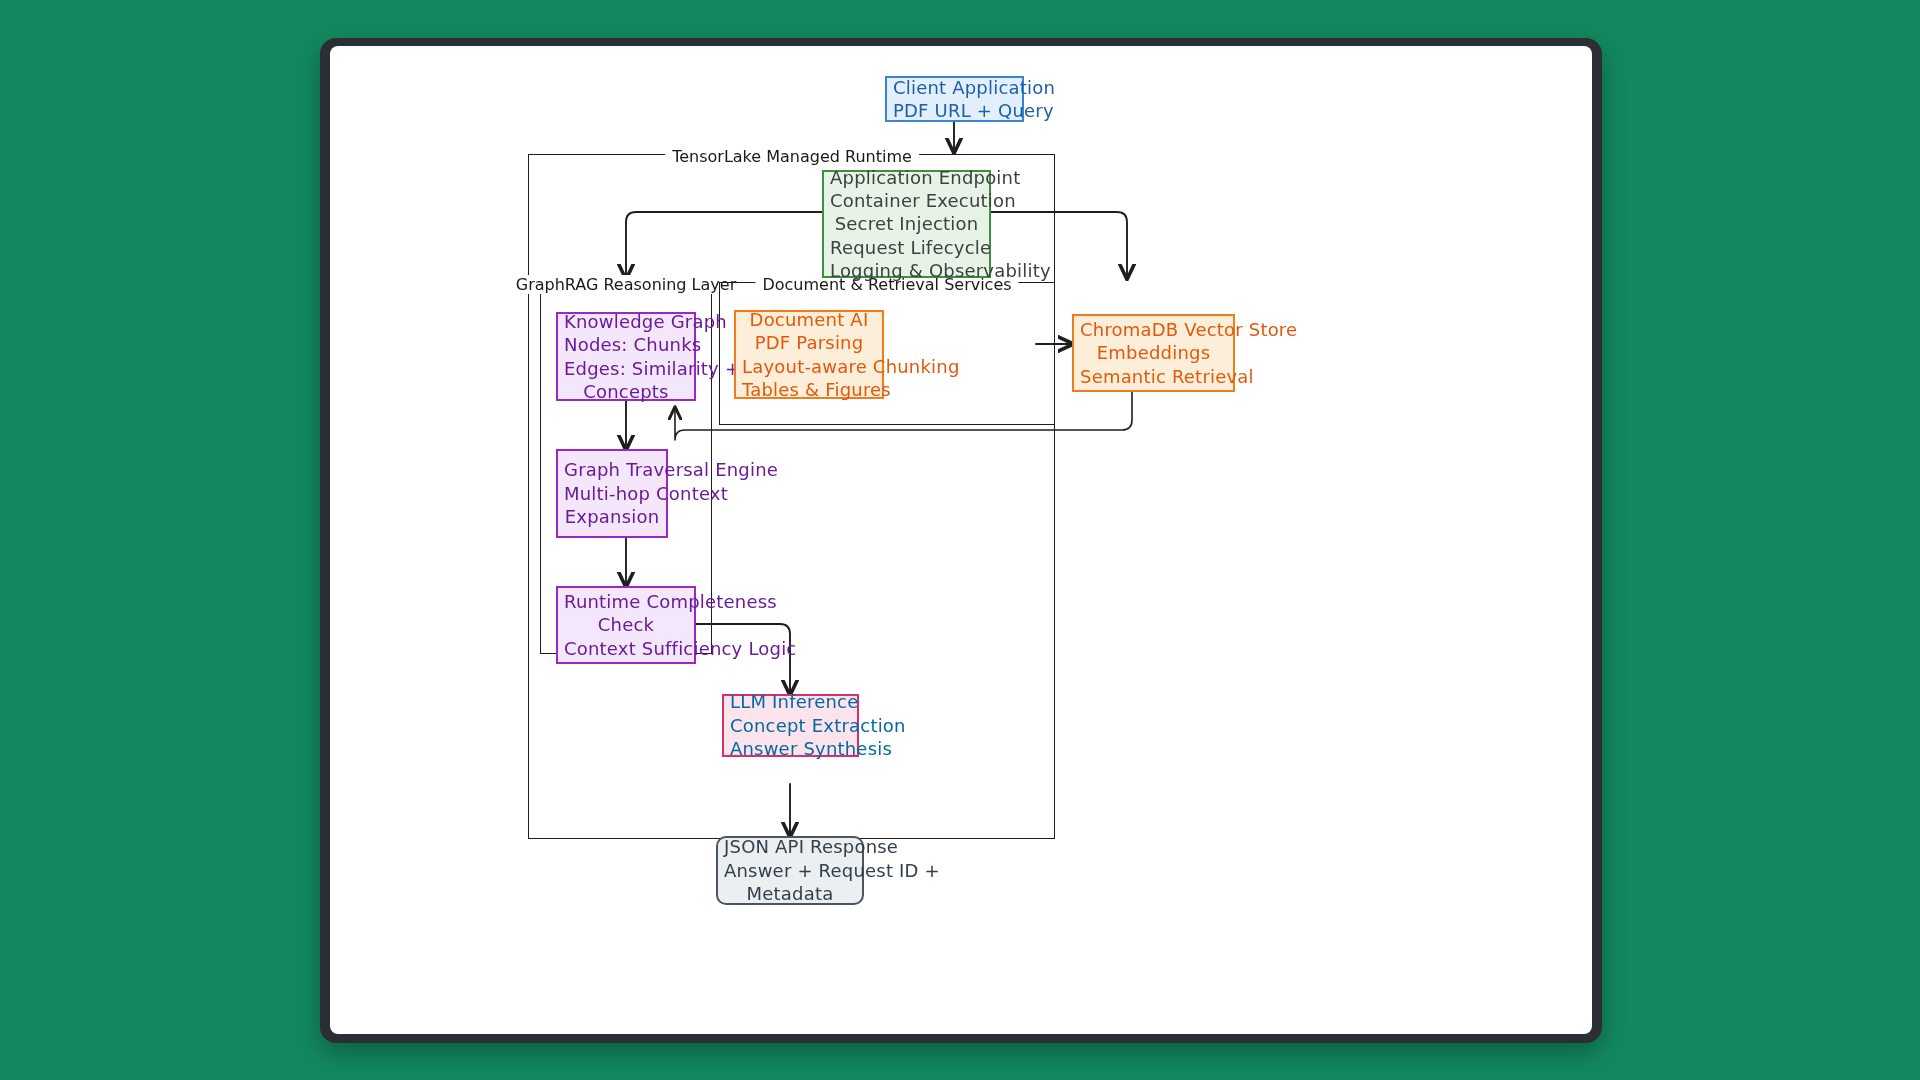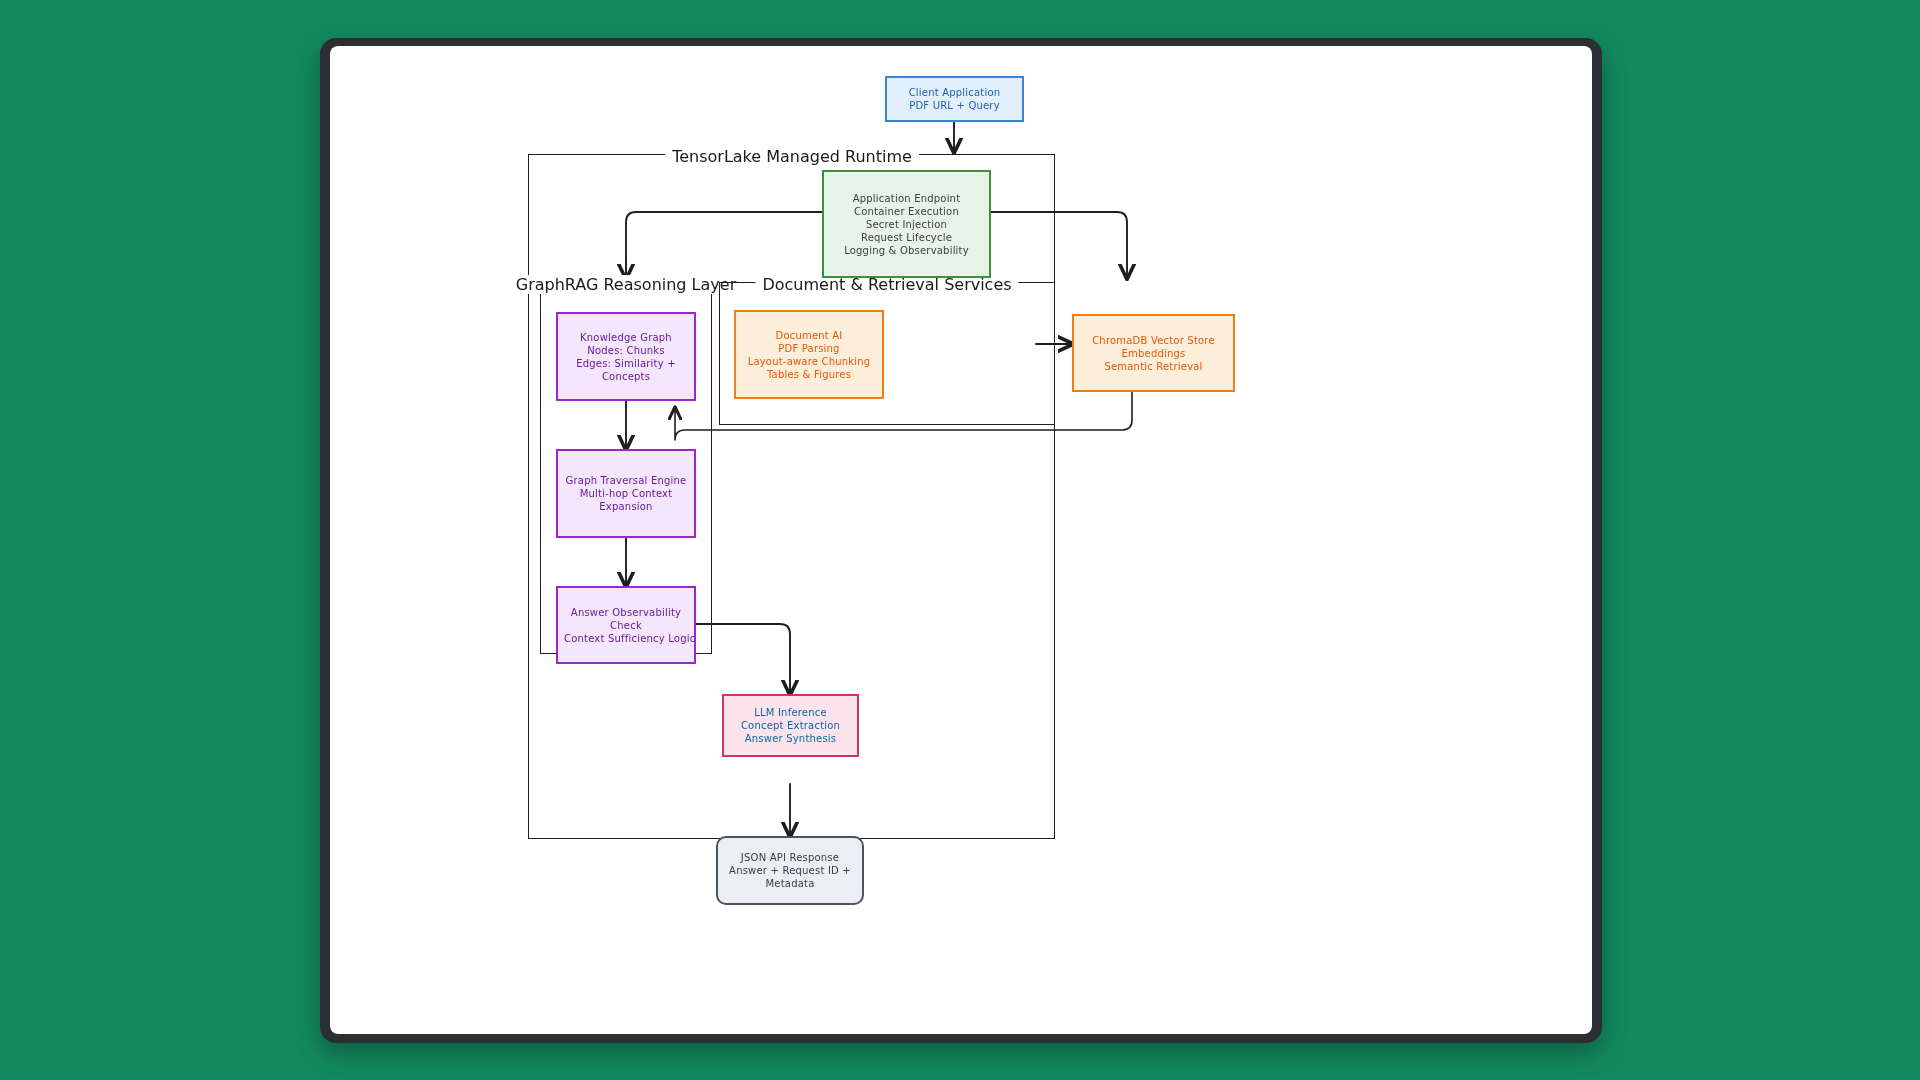--- a/index.html
+++ b/index.html
@@ -18,21 +18,21 @@
   .window-canvas{
     position:absolute;left:330px;top:46px;width:1262px;height:988px;
     background:#ffffff;border-radius:8px;overflow:hidden;
   }
 
   
   .node{
     position:absolute;box-sizing:border-box;
     display:flex;align-items:center;justify-content:center;
     text-align:center;line-height:1.30;
-    font-size:10px;letter-spacing:.2px;
+    font-size:18px;letter-spacing:.2px;
     border-width:2px;border-style:solid;
     padding:4px 6px;
   }
   .node .lines{width:100%;}
   .node .lines span{display:block;white-space:nowrap;}
 
   .n-blue  {background:#e2effc;border-color:#3a84d6;color:#1f5fa8;}
   .n-green {background:#e6f3e6;border-color:#3f8f3f;color:#404040;}
   .n-purple{background:#f4e7fb;border-color:#9b27c6;color:#6a1b9a;align-items:center;}
   .n-orange{background:#fdeed9;border-color:#f07d18;color:#e2590a;}
@@ -120,31 +120,31 @@
 
     <div class="node n-purple" style="left:226px;top:266px;width:140px;height:89px;">
       <div class="lines">
         <span>Knowledge Graph</span>
         <span>Nodes: Chunks</span>
         <span>Edges: Similarity +</span>
         <span>Concepts</span>
       </div>
     </div>
 
-    <div class="node n-purple" style="left:226px;top:403px;width:140px;height:89px;">
+    <div class="node n-purple" style="left:226px;top:403px;width:112px;height:89px;">
       <div class="lines">
         <span>Graph Traversal Engine</span>
         <span>Multi-hop Context</span>
         <span>Expansion</span>
       </div>
     </div>
 
     <div class="node n-purple" style="left:226px;top:540px;width:140px;height:78px;">
       <div class="lines">
-        <span>Answer Observability</span>
+        <span>Runtime Completeness</span>
         <span>Check</span>
         <span>Context Sufficiency Logic</span>
       </div>
     </div>
 
     <div class="node n-orange" style="left:404px;top:264px;width:150px;height:89px;">
       <div class="lines">
         <span>Document AI</span>
         <span>PDF Parsing</span>
         <span>Layout-aware Chunking</span>

